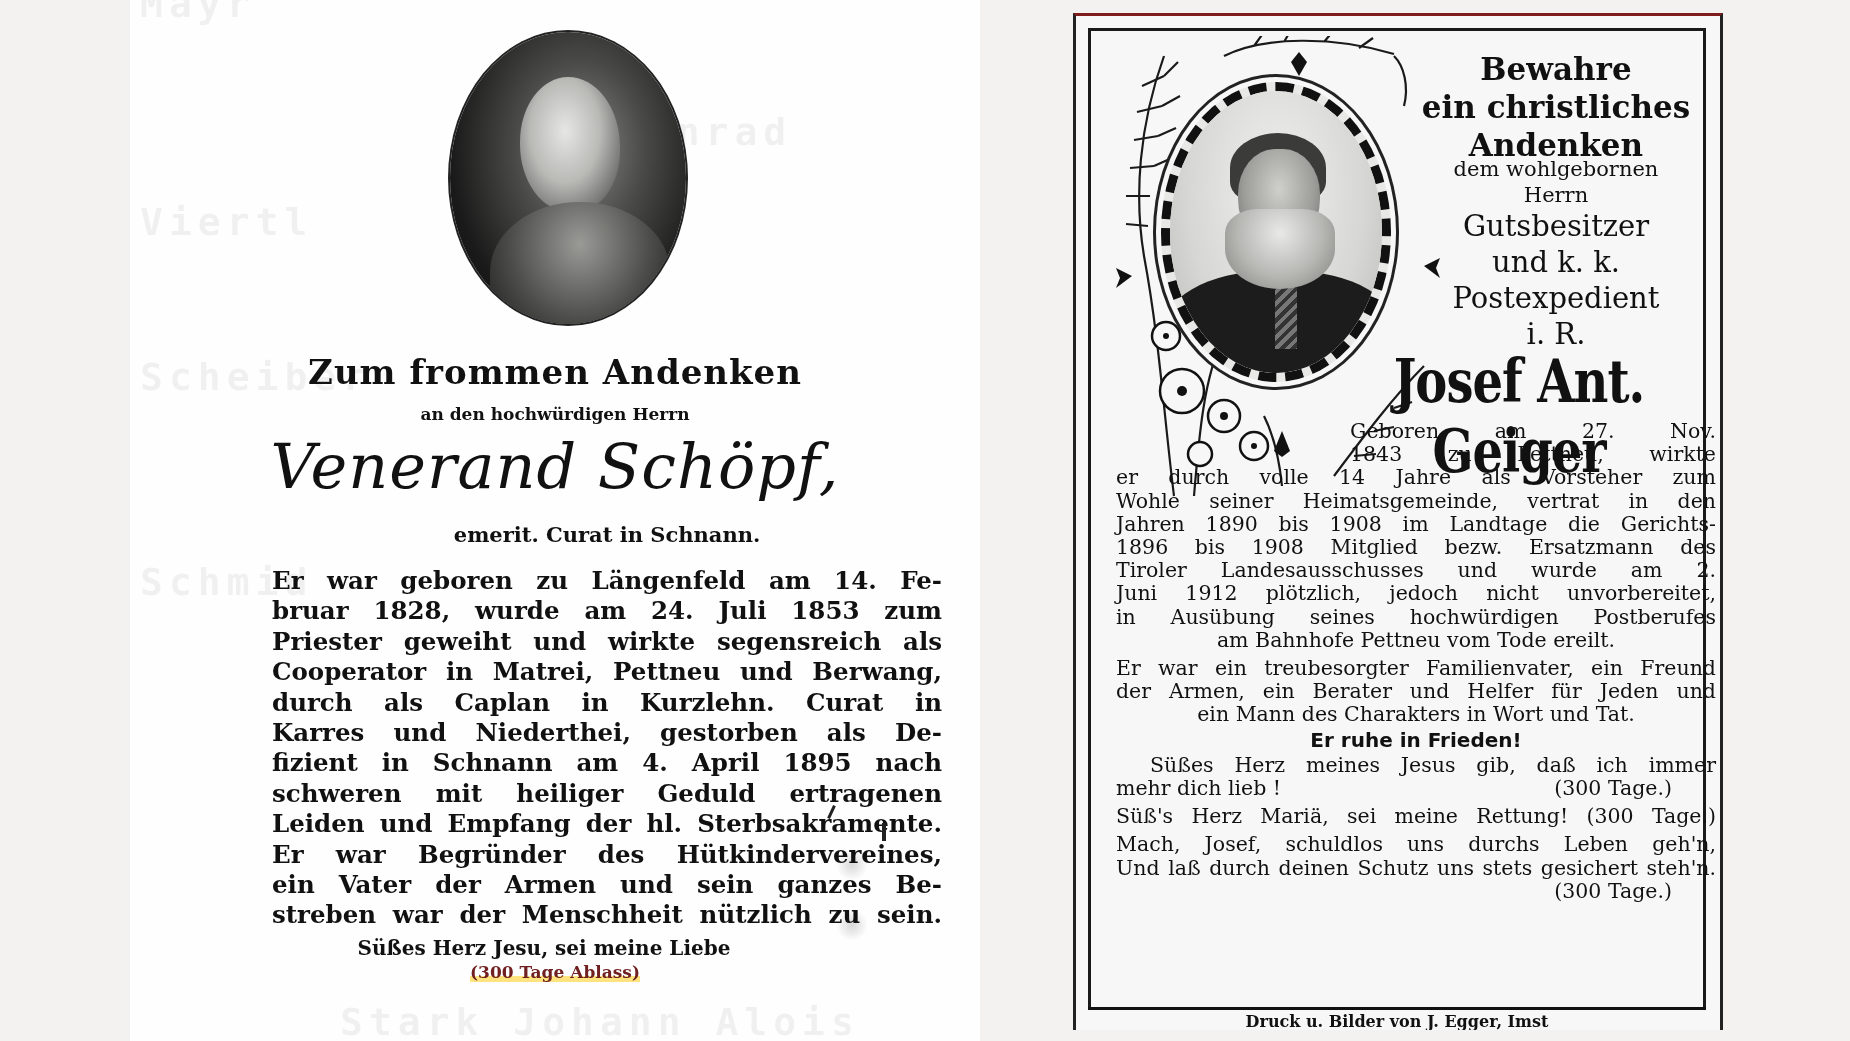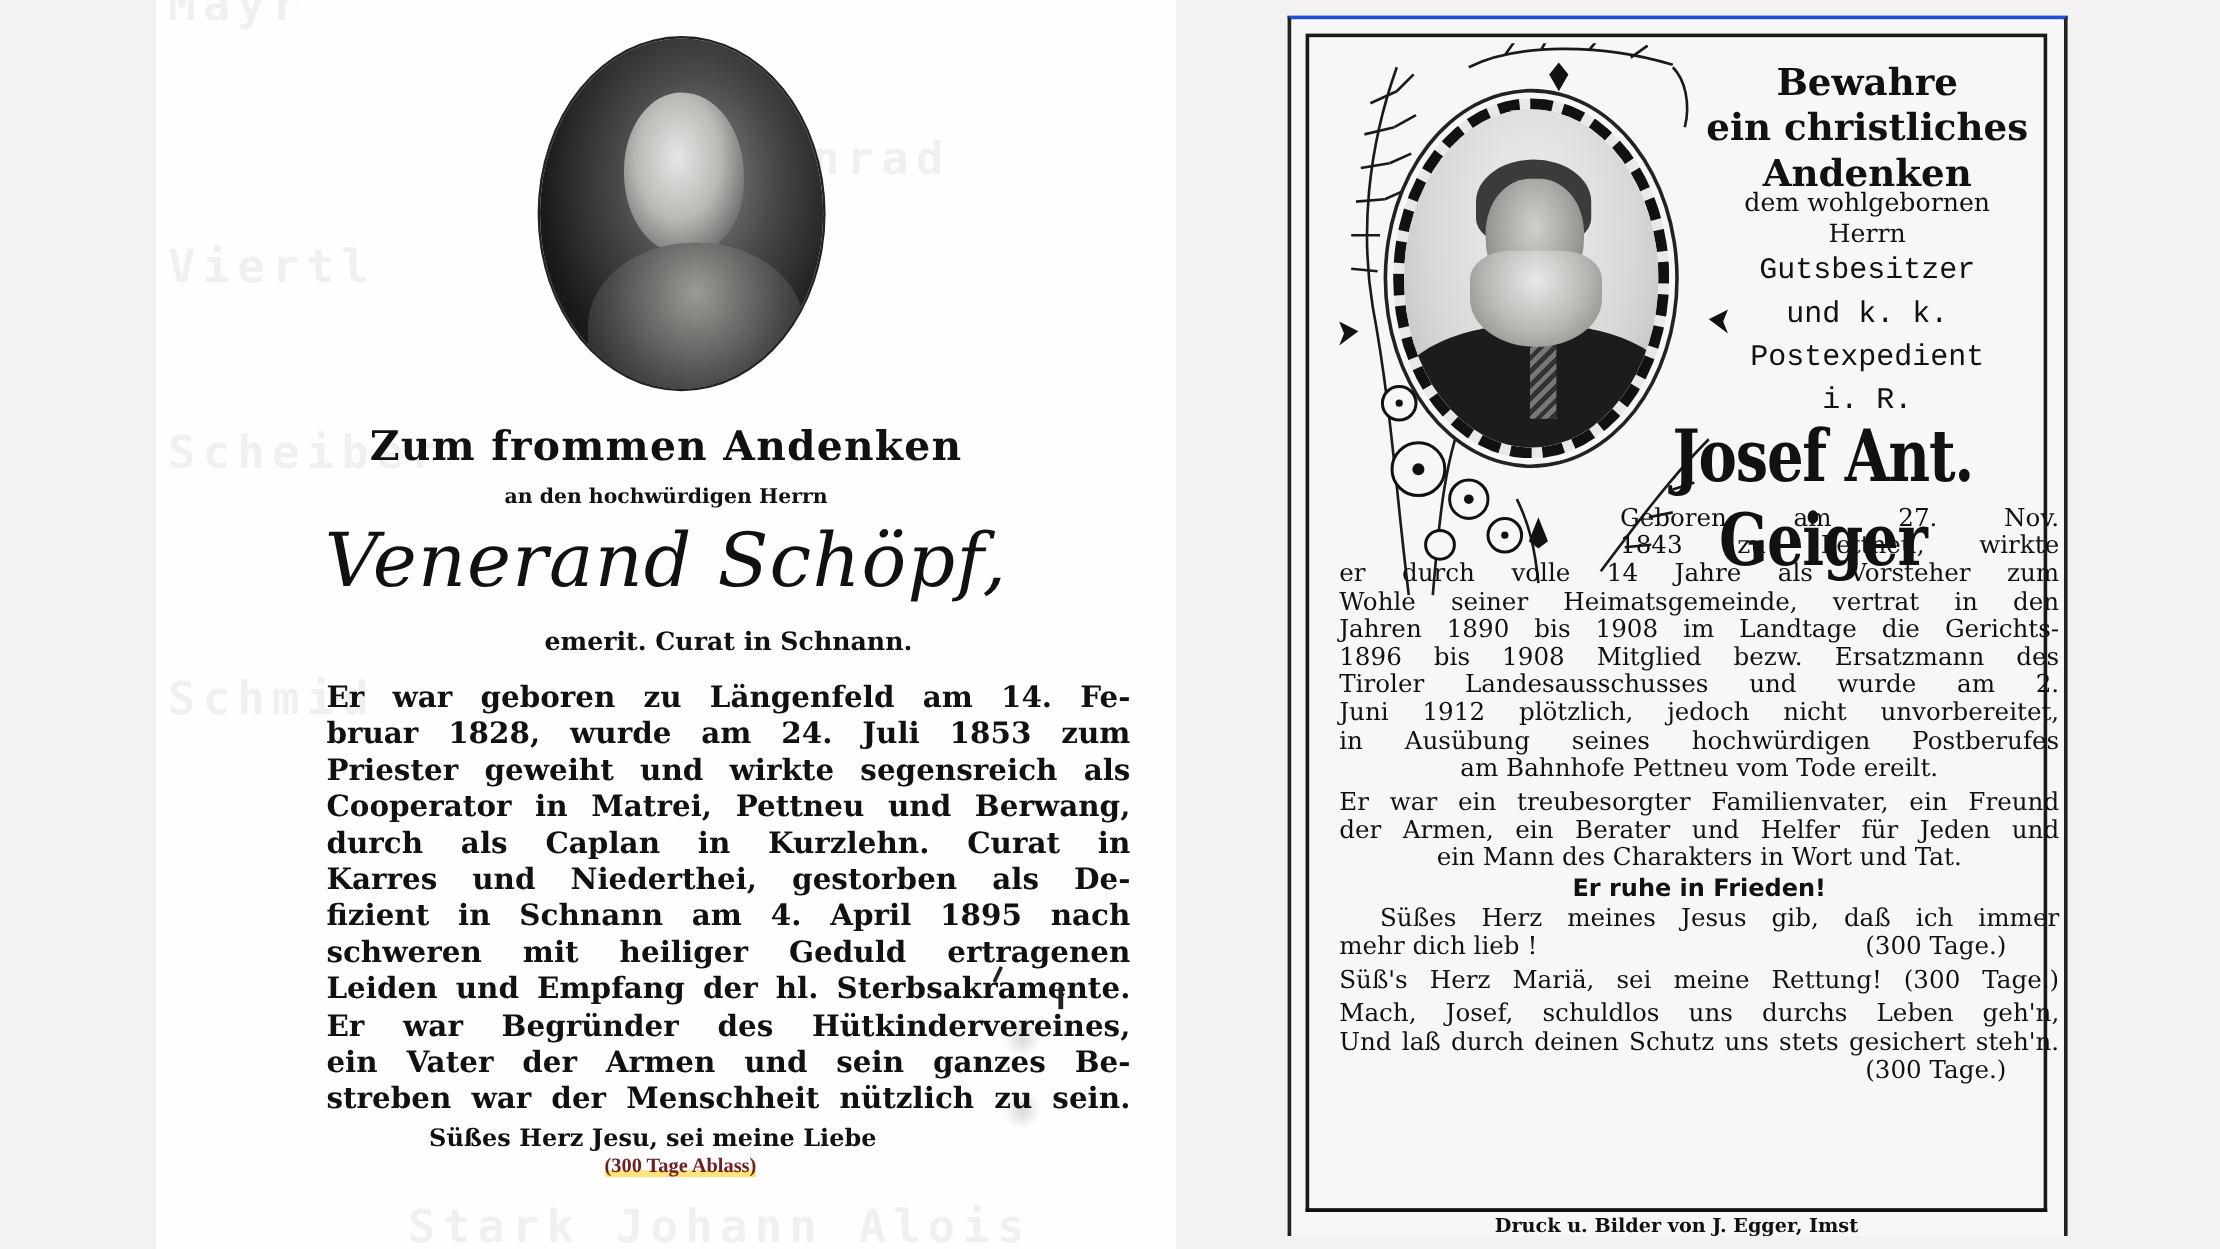--- a/index.html
+++ b/index.html
@@ -50,31 +50,31 @@
   .l-name  { position:absolute; left:0; width:850px; top:430px; text-align:center; font-size:62px; font-weight:normal; font-family:"DejaVu Serif", serif; font-style:italic; letter-spacing:1px; }
   .l-title { position:absolute; left:0; width:954px; top:522px; text-align:center; font-size:21px; }
   .l-body {
     position:absolute; left:142px; top:566px; width:670px;
     font-size:24.5px; line-height:30.4px;
     font-weight:bold;
     text-align:justify;
   }
   .l-body div { white-space:nowrap; text-align:justify; text-align-last:justify; }
   .l-prayer { position:absolute; left:0; width:808px; top:936px; text-align:center; font-size:20px; font-weight:bold; padding-left:20px; box-sizing:border-box; }
-  .l-indulg { position:absolute; left:12px; width:850px; top:962px; text-align:center; font-size:17px; font-weight:bold; padding-left:0;font-family:Liberation Serif, serif; }
+  .l-indulg { position:absolute; left:0; width:850px; top:962px; text-align:center; font-size:17px; font-weight:bold; padding-left:0; }
   .l-indulg span { background:linear-gradient(180deg, transparent 70%, rgba(255,200,0,.5) 70%); color:#702020; }
   .stray1 { position:absolute; left:700px; top:805px; width:3px; height:14px; background:#222; transform:rotate(25deg); }
   .stray2 { position:absolute; left:752px; top:823px; width:4px; height:18px; background:#222; }
   .smudge { position:absolute; width:34px; height:30px; background:radial-gradient(circle, rgba(0,0,0,.15), transparent 70%); }
 
   .card-right {
     position:absolute; left:1073px; top:13px; width:650px; height:1017px;
     background:#f7f7f7;
     border-left:3px solid #222;
-    border-top:3px solid #1d4ed8;
+    border-top:3px solid #7f1d1d;
     border-right:3px solid #222;
     box-sizing:border-box;
     overflow:hidden;
   }
   .inner-frame {
     position:absolute; left:12px; top:12px; right:14px; bottom:20px;
     border:3px solid #1a1a1a;
     box-sizing:border-box;
   }
   .r-ornament {
@@ -93,21 +93,21 @@
   .r-oval .hair { position:absolute; left:60px; top:42px; width:96px; height:70px; border-radius:50% 50% 30% 30%; background:#3b3b39; }
   .r-oval .face { position:absolute; left:68px; top:58px; width:82px; height:100px; border-radius:45% 45% 50% 50%; background:radial-gradient(ellipse at 50% 40%, #cfcfcc 0%, #9d9d9a 60%, #6a6a68 100%); }
   .r-oval .beard { position:absolute; left:55px; top:118px; width:110px; height:80px; border-radius:30% 30% 50% 50%; background:radial-gradient(ellipse at 50% 30%, #e9e9e7 0%, #b6b6b3 55%, #7d7d7a 100%); }
   .r-oval .coat { position:absolute; left:-10px; top:180px; width:240px; height:140px; border-radius:45% 45% 0 0; background:#1c1c1c; }
   .r-oval .tie { position:absolute; left:105px; top:188px; width:22px; height:70px; background:repeating-linear-gradient(135deg, #777 0 4px, #333 4px 8px); }
   .r-oval .collar { position:absolute; left:95px; top:182px; width:40px; height:18px; background:#ddd; clip-path:polygon(0 0,100% 0,60% 100%,40% 100%); }
 
   .r-text { position:absolute; left:330px; width:300px; text-align:center; color:#111; }
   .r-t1 { top:34px; font-size:31px; font-weight:bold; line-height:38px; }
   .r-t2 { top:140px; font-size:21px; line-height:26px; }
-  .r-t3 { top:192px; font-size:25px; line-height:36px;font-family:Liberation Mono, monospace; }
+  .r-t3 { top:192px; font-size:29px; line-height:36px; }
   .r-name { position:absolute; left:248px; width:390px; top:330px; text-align:center; font-size:48px; font-weight:bold; letter-spacing:-1px; transform:scaleY(1.25); transform-origin:top; }
 
   .r-body {
     position:absolute; left:40px; top:404px; width:600px;
     font-size:20.5px; line-height:23.2px;
   }
   .r-body .ln { white-space:nowrap; text-align:justify; text-align-last:justify; }
   .r-body .ln.right { margin-left:234px; }
   .r-body .ln.center { text-align:center; text-align-last:center; }
   .r-body .ln.boldc { text-align:center; text-align-last:center; font-weight:bold; font-family:"DejaVu Sans", sans-serif; font-size:20px; margin:2px 0; }

